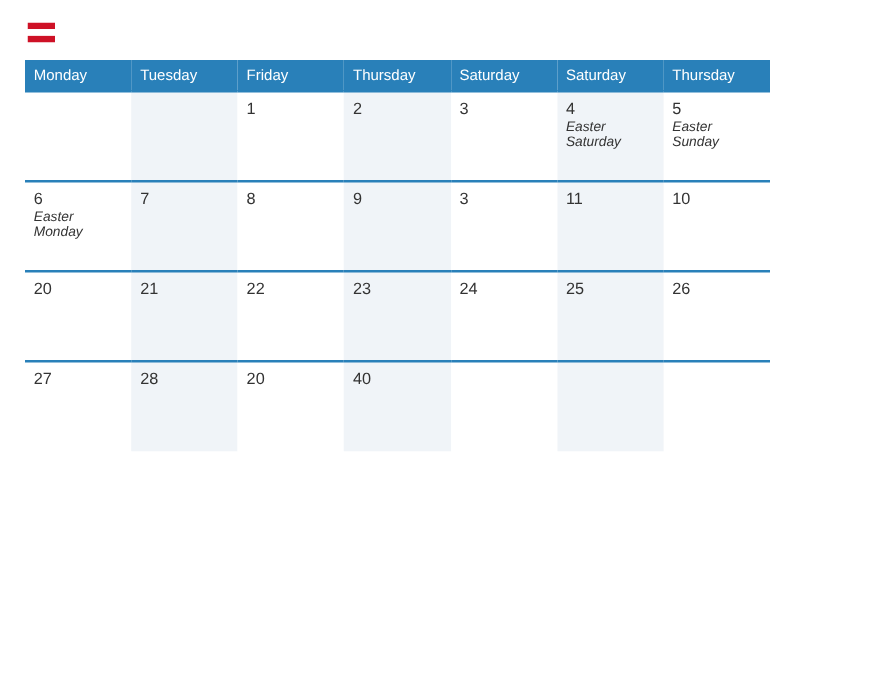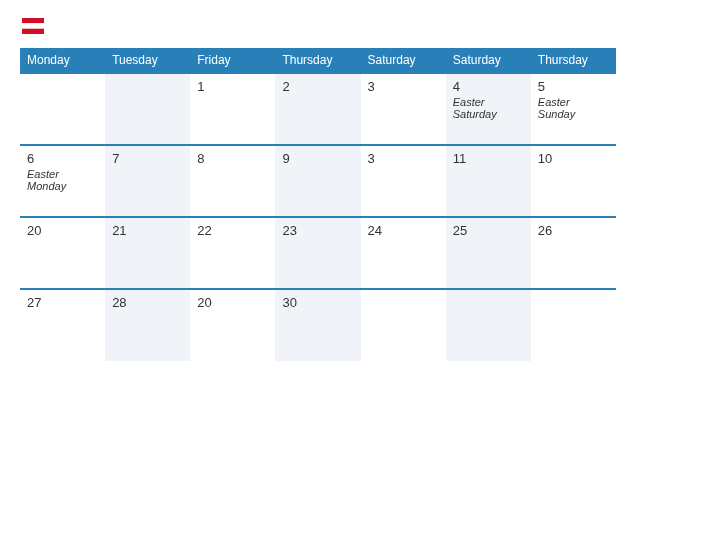--- a/index.html
+++ b/index.html
@@ -202,21 +202,21 @@
           <td>
             <span class="day-num">27</span>
           </td>
           <td class="alt">
             <span class="day-num">28</span>
           </td>
           <td>
             <span class="day-num">20</span>
           </td>
           <td class="alt">
-            <span class="day-num">30</span>
+            <span class="day-num">40</span>
           </td>
           <td></td>
           <td class="alt"></td>
           <td></td>
         </tr>
       </tbody>
   </table>
 </div>
 
 </body></html>

